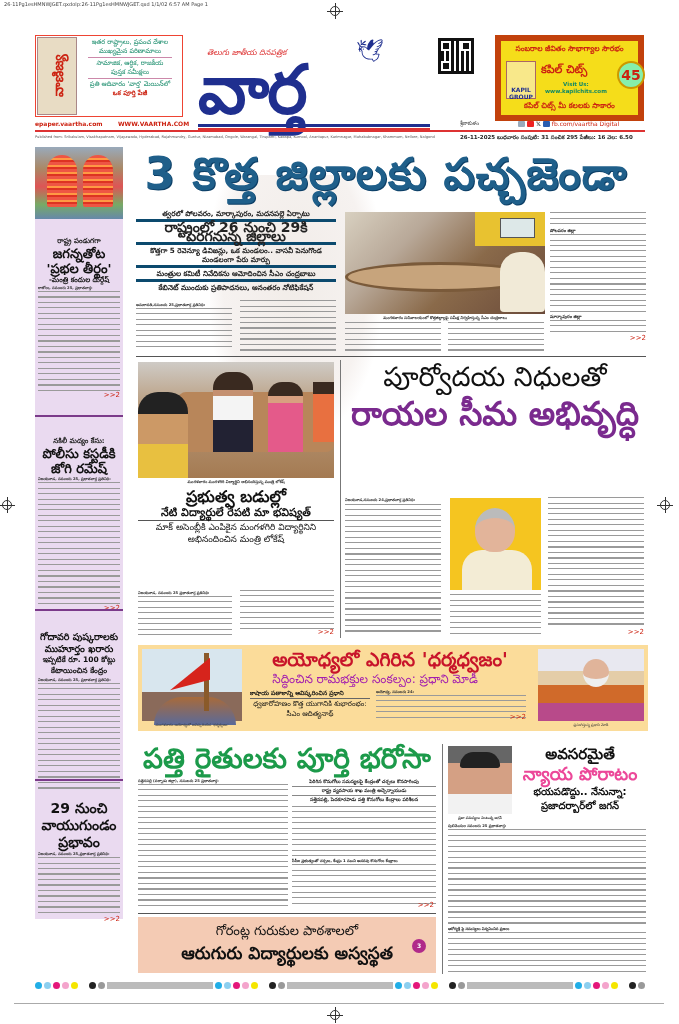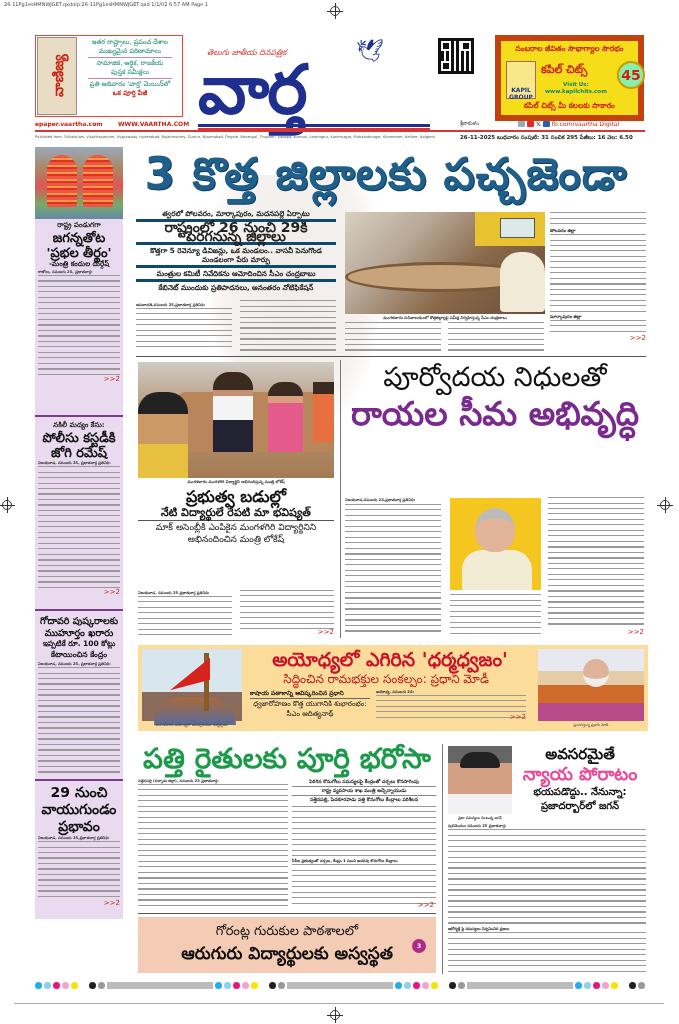--- a/index.html
+++ b/index.html
@@ -36,21 +36,21 @@
 .social{left:518px;top:120px;font-size:6px;color:#c21;display:flex;gap:2px;align-items:center}
 .social span.ic{display:inline-block;width:7px;height:6px;border-radius:1px}
 .redline{left:35px;top:130px;width:610px;height:2px;background:#d33}
 .pubfrom{left:35px;top:135px;font-size:3.6px;color:#555;white-space:nowrap;width:400px;overflow:hidden}
 .dateline{left:460px;top:134px;font-size:5.5px;color:#222;font-weight:bold;white-space:nowrap}
 
 .lcol{left:35px;top:147px;width:88px;height:770px}
 .lphoto{left:35px;top:147px;width:88px;height:72px;background:linear-gradient(180deg,#9ab 0,#a86 30%,#d55 55%,#7a6 80%,#68a 100%)}
 .lphoto .arch{position:absolute;top:8px;width:30px;height:52px;border-radius:15px 15px 2px 2px;background:repeating-linear-gradient(180deg,#e54 0 3px,#f94 3px 5px,#d32 5px 7px)}
 .pink{background:#eadaf0}
-.lblock{position:absolute;left:0;width:88px;padding:2px 3px;text-align:center}
+.lblock{position:absolute;left:0;width:88px;padding:18px 3px;text-align:center}
 .kicker{font-size:7px;color:#222;font-weight:bold}
 .lhead{font-size:13px;font-weight:bold;line-height:15px;color:#111}
 .lsub{font-size:7px;font-weight:bold;color:#111}
 .bodytext{font-size:3.8px;line-height:5.6px;color:#555;text-align:justify;word-break:break-all}
 .gray-lines{background:repeating-linear-gradient(180deg,#9a9a9a 0 1px,transparent 1px 5.5px)}
 .more{font-size:7px;color:#c21;text-align:right}
 .divider-purple{position:absolute;left:0;width:88px;height:2px;background:#7b3a8a}
 
 .mainhead{left:128px;top:148px;width:516px;height:52px;font-size:44px;color:#1f5f8a;font-weight:900;text-align:center;line-height:52px;letter-spacing:1px;text-shadow:1px 1px 0 #0d3f66}
 .mapbg{left:210px;top:175px;width:170px;height:260px;background:radial-gradient(ellipse at 50% 40%,#f1ece8 0,#f6f2f0 60%,transparent 75%)}
@@ -86,21 +86,21 @@
 .cbn{left:450px;top:498px;width:91px;height:92px;background:#f5c520}
 .cbn .face{position:absolute;left:25px;top:10px;width:40px;height:44px;background:#e2b49a;border-radius:50% 50% 45% 45%;border-top:10px solid #bbb}
 .cbn .body{position:absolute;left:12px;top:52px;width:70px;height:40px;background:#f3ecd5;border-radius:20px 20px 0 0}
 
 .ayo{left:138px;top:645px;width:510px;height:86px;background:#fbdc9a}
 .ayo .ph1{position:absolute;left:4px;top:4px;width:100px;height:72px;background:linear-gradient(180deg,#d8e6ee 0 60%,#8a6a5a 60%)}
 .ayo .flag{position:absolute;left:28px;top:14px;width:0;height:0;border-left:40px solid transparent;border-right:0;border-bottom:22px solid #d6241c;transform:skewY(-15deg)}
 .ayo .pole{position:absolute;left:62px;top:4px;width:5px;height:58px;background:#8a5a2a}
 .ayo .dome{position:absolute;left:12px;top:48px;width:82px;height:28px;border-radius:40px 40px 0 0;background:linear-gradient(180deg,#a86a3a,#5a6a9a)}
 .ayo .h{position:absolute;left:112px;top:2px;width:280px;text-align:center;font-size:19px;font-weight:900;color:#c8142a;line-height:24px}
-.ayo .s{position:absolute;left:108px;top:26px;width:280px;text-align:center;font-size:12px;color:#b91c1c;line-height:16px}
+.ayo .s{position:absolute;left:97px;top:26px;width:280px;text-align:center;font-size:12px;color:#a21caf;line-height:16px}
 .ayo .d1{position:absolute;left:112px;top:44px;width:120px;font-size:6px;font-weight:bold;color:#111;border-bottom:1px solid #666}
 .ayo .d2{position:absolute;left:112px;top:54px;width:120px;font-size:7px;color:#111;line-height:10px;text-align:center}
 .ayo .txt{position:absolute;left:238px;top:44px;width:150px;height:32px}
 .ayo .ph2{position:absolute;left:400px;top:4px;width:106px;height:72px;background:linear-gradient(180deg,#e8e8f0 0 30%,#e4cda8 30% 50%,#d06a2a 50% 75%,#b84a8a 75%)}
 .ayo .pface{position:absolute;left:45px;top:10px;width:26px;height:28px;background:#e0b49a;border-radius:50%;border-bottom:8px solid #eee}
 .ayo .cap1{position:absolute;left:4px;top:78px;width:100px;font-size:3.6px;color:#333;text-align:center}
 .ayo .cap2{position:absolute;left:400px;top:78px;width:106px;font-size:3.6px;color:#333;text-align:center}
 
 .cotton{left:138px;top:741px;width:298px;text-align:center;font-size:28px;font-weight:900;color:#1c9a4a;line-height:36px}
 .cot-sub{left:292px;top:778px;width:144px}

